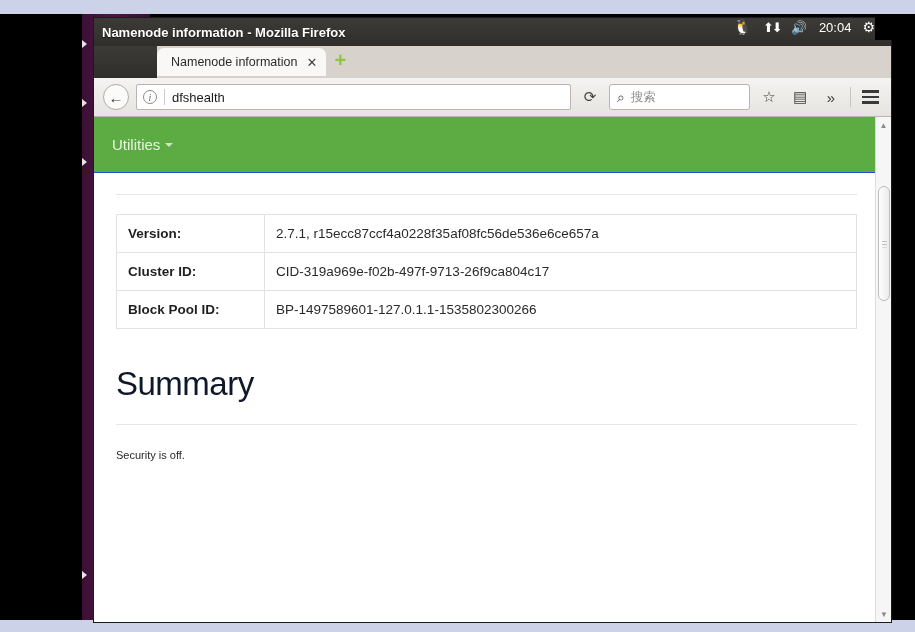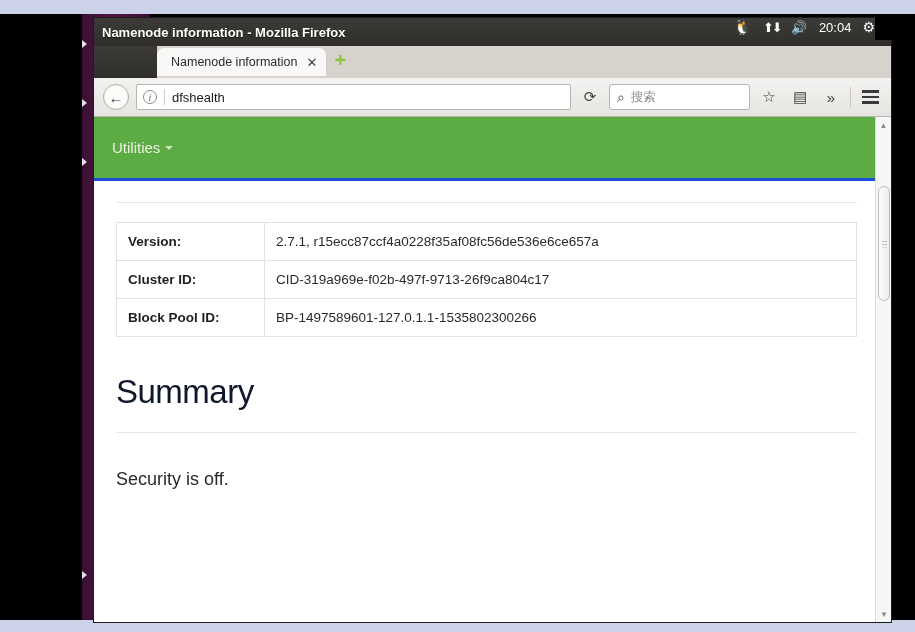--- a/index.html
+++ b/index.html
@@ -160,23 +160,23 @@
 
   
   #viewport {
     flex: 1 1 auto; position: relative; background: #fff; display: flex;
     overflow: hidden;
   }
   #page {
     flex: 1 1 auto; position: relative; background: #fff; overflow: hidden;
   }
   #hadoop-nav {
-    height: 64px; background: #5cab43;
+    height: 56px; background: #5cab43;
     display: flex; align-items: center; padding-left: 12px;
-    border-bottom: 3px solid #1d4ed8;
+    border-bottom: 1px solid #1d4ed8;
   }
   .nav-item {
     color: #e8f4e2; font-size: 15px; display: flex; align-items: center; gap: 5px;
     padding: 4px 6px;
   }
   .caret { width: 0; height: 0; border-left: 4px solid transparent; border-right: 4px solid transparent; border-top: 4px solid #cfe6c4; }
 
   #content { padding: 0 18px 0 22px; }
   h1.page-h {
     font-size: 36px; font-weight: normal; color: #1a1a1a;
@@ -186,21 +186,21 @@
   .hr { height: 1px; background: #e6e6e6; margin: 21px 0 0 0; }
 
   table.info { width: 100%; border-collapse: collapse; margin-top: 19px; font-size: 13.5px; }
   table.info td { padding: 11px 11px; border: 1px solid #e2e2e2; color: #2a2a2a; }
   table.info td.k { width: 148px; font-weight: bold; color: #1f1f1f; }
 
   h1.sum-h {
     font-size: 33px; font-weight: normal; color: #0f172a;
     margin: 36px 0 0 0; letter-spacing: -0.5px;
   }
-  .sec-txt { font-size: 18px; color: #2a2a2a; margin-top: 36px; }
+  .sec-txt { font-size: 11px; color: #2a2a2a; margin-top: 24px; }
 
   
   #pagescroll {
     width: 16px; background: #f6f6f6; border-left: 1px solid #dcdcdc;
     flex: 0 0 16px; position: relative;
   }
   .sb-arrow {
     height: 16px; display:flex; align-items:center; justify-content:center;
     font-size: 8px; color: #8a8a8a; background: #f6f6f6;
   }

